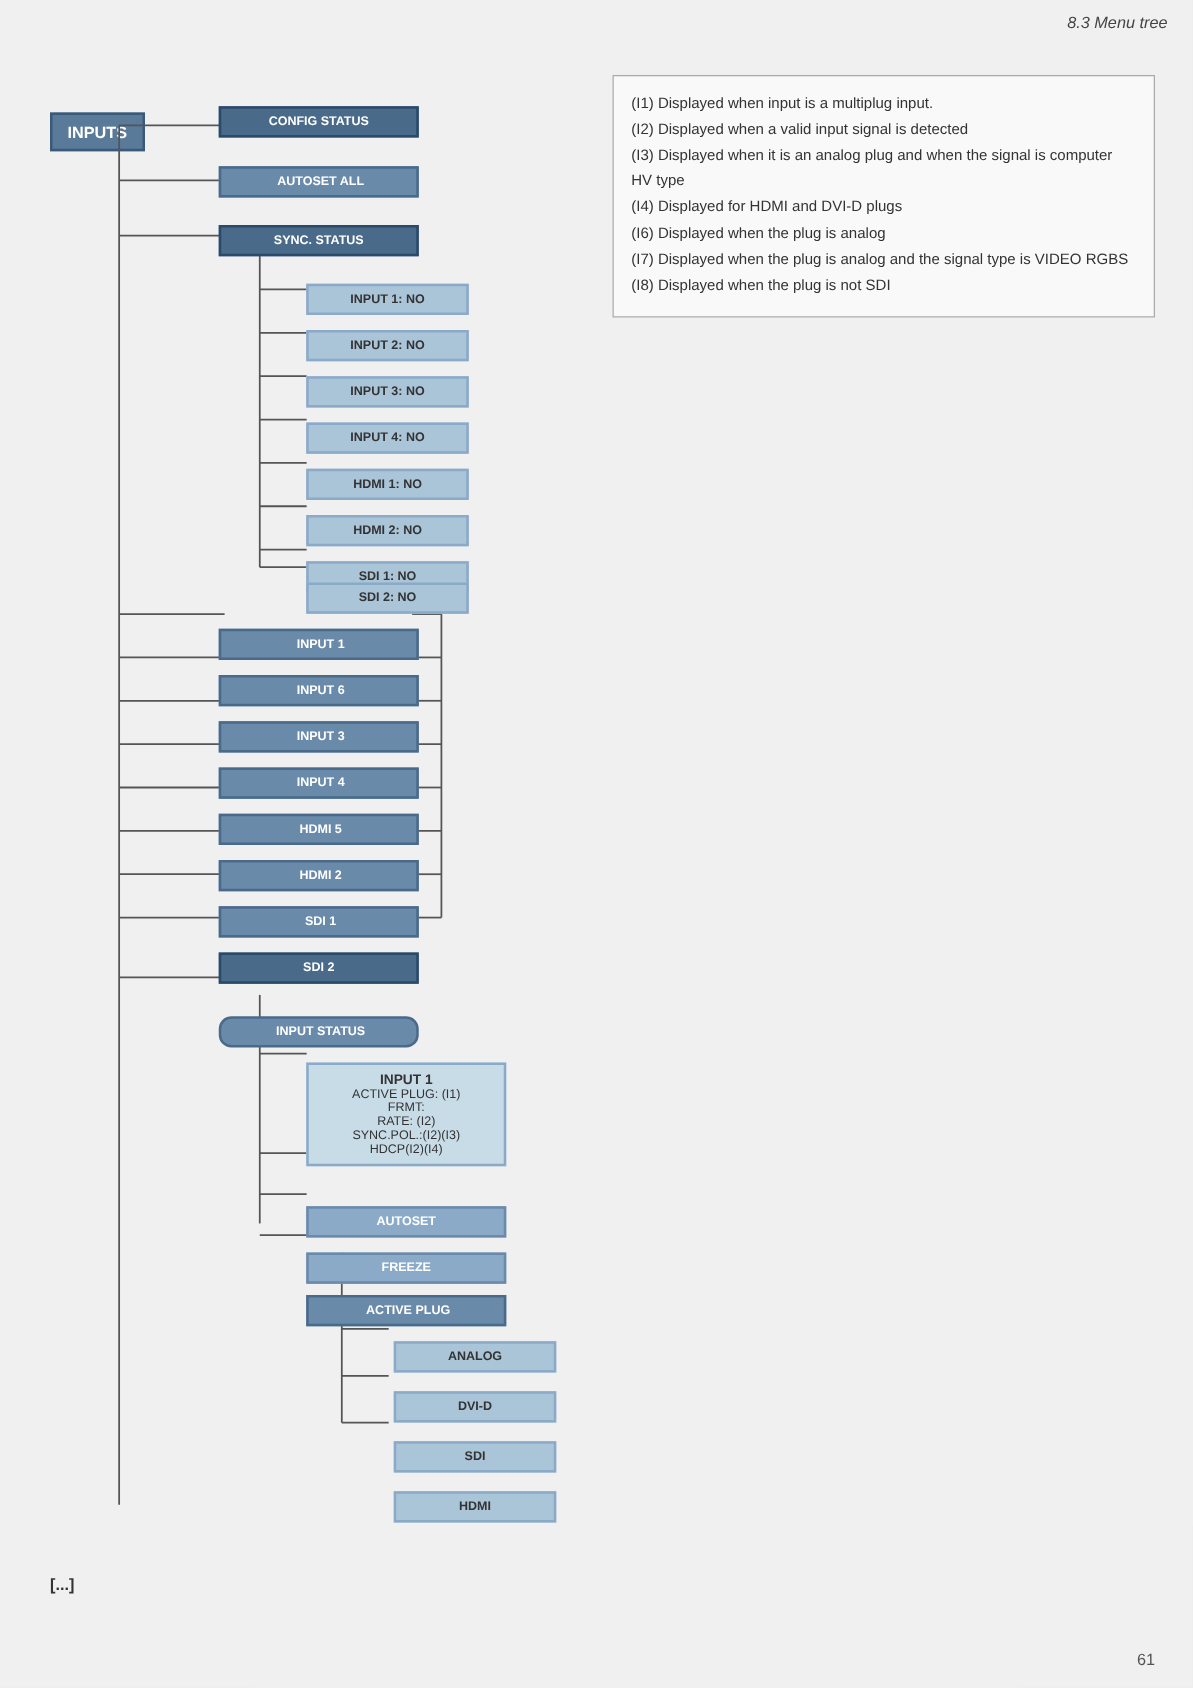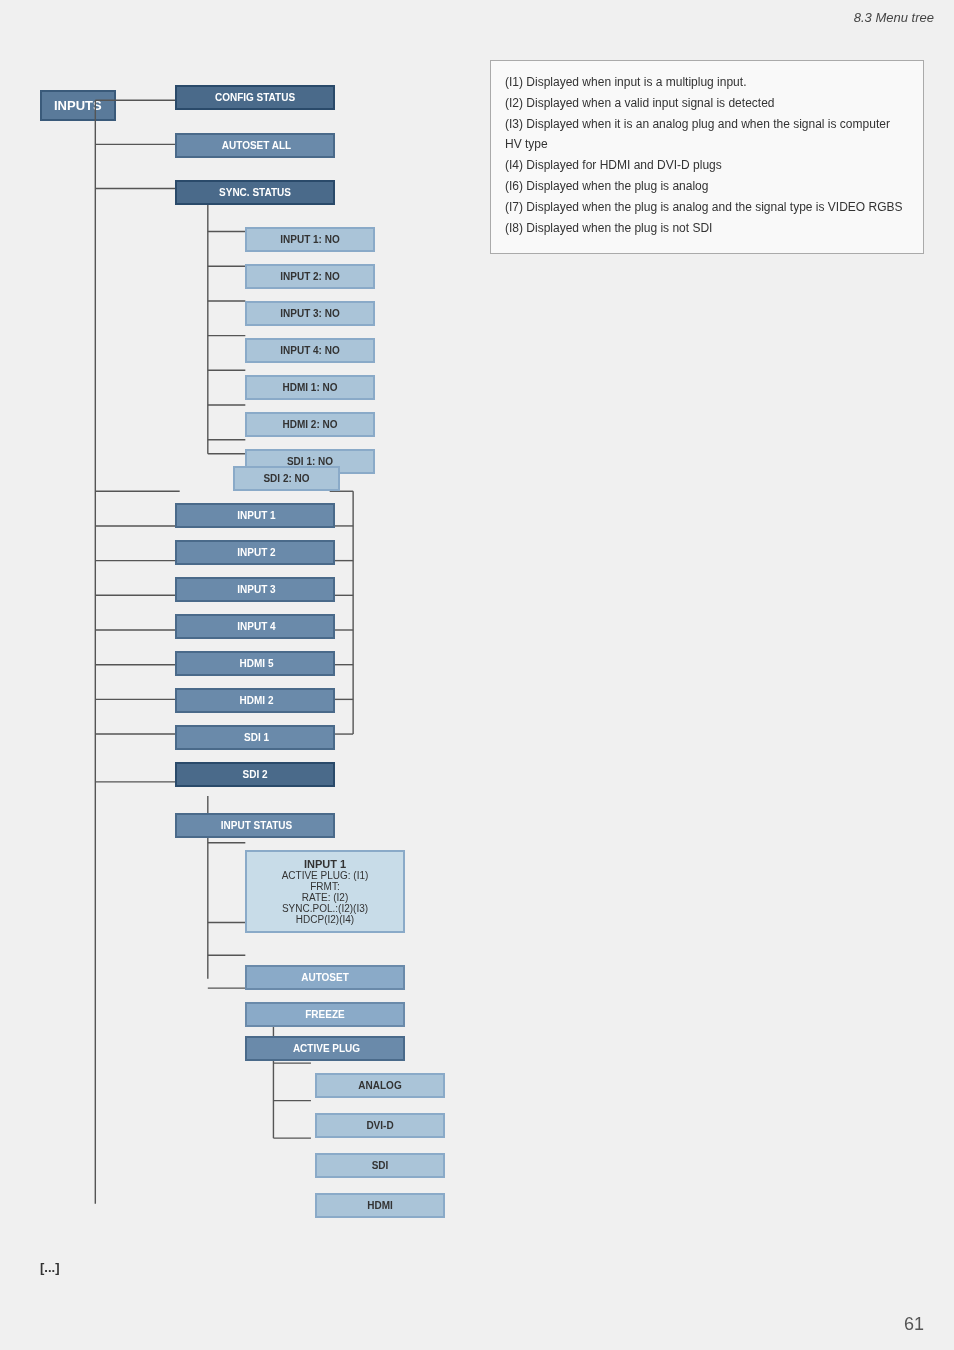--- a/index.html
+++ b/index.html
@@ -96,21 +96,21 @@
       position: absolute;
       top: 0; left: 0;
       width: 100%;
       height: 100%;
       pointer-events: none;
     }
     .footer-page {
       position: absolute;
       bottom: 15px;
       right: 30px;
-      font-size: 18px;
+      font-size: 13px;
       color: #555;
       margin-left: 42px;
     }
     .ellipsis-box {
       position: absolute;
       left: 10px;
       font-size: 13px;
       font-weight: bold;
       color: #333;
     }
@@ -201,39 +201,39 @@
       <div class="node node-lighter" style="position:absolute; left:215px; top:241px; width:130px;">INPUT 3: NO</div>
 
       <div class="node node-lighter" style="position:absolute; left:215px; top:278px; width:130px;">INPUT 4: NO</div>
 
       <div class="node node-lighter" style="position:absolute; left:215px; top:315px; width:130px;">HDMI 1: NO</div>
 
       <div class="node node-lighter" style="position:absolute; left:215px; top:352px; width:130px;">HDMI 2: NO</div>
 
       <div class="node node-lighter" style="position:absolute; left:215px; top:389px; width:130px;">SDI 1: NO</div>
 
-      <div class="node node-lighter" style="position:absolute; left:203px; top:406px; width:107px;">SDI 2: NO</div>
+      <div class="node node-lighter" style="position:absolute; left:215px; top:406px; width:130px;">SDI 2: NO</div>
 
       <div class="node node-medium" style="position:absolute; left:145px; top:443px; width:160px;">INPUT 1</div>
 
-      <div class="node node-medium" style="position:absolute; left:145px; top:480px; width:160px;">INPUT 2</div>
+      <div class="node node-medium" style="position:absolute; left:145px; top:480px; width:160px;">INPUT 6</div>
 
       <div class="node node-medium" style="position:absolute; left:145px; top:517px; width:160px;">INPUT 3</div>
 
       <div class="node node-medium" style="position:absolute; left:145px; top:554px; width:160px;">INPUT 4</div>
 
       <div class="node node-medium" style="position:absolute; left:145px; top:591px; width:160px;">HDMI 5</div>
 
       <div class="node node-medium" style="position:absolute; left:145px; top:628px; width:160px;">HDMI 2</div>
 
       <div class="node node-medium" style="position:absolute; left:145px; top:665px; width:160px;">SDI 1</div>
 
       <div class="node node-dark" style="position:absolute; left:145px; top:702px; width:160px;">SDI 2</div>
 
-      <div class="node node-medium" style="position:absolute; left:145px; top:753px; width:160px;">INPUT STATUS</div>
+      <div class="node node-medium" style="position:absolute; left:145px; top:753px; width:160px;border-radius:10px;">INPUT STATUS</div>
 
       <div style="position:absolute; left:215px; top:790px; width:160px; border: 2px solid #8aaac8; background:#c8dce8; padding:6px 8px; text-align:center;">
         <div style="font-size:11px; font-weight:bold; color:#333;">INPUT 1</div>
         <div style="font-size:10px; color:#333;">ACTIVE PLUG: (I1)</div>
         <div style="font-size:10px; color:#333;">FRMT:</div>
         <div style="font-size:10px; color:#333;">RATE: (I2)</div>
         <div style="font-size:10px; color:#333;">SYNC.POL.:(I2)(I3)</div>
         <div style="font-size:10px; color:#333;">HDCP(I2)(I4)</div>
       </div>
 

